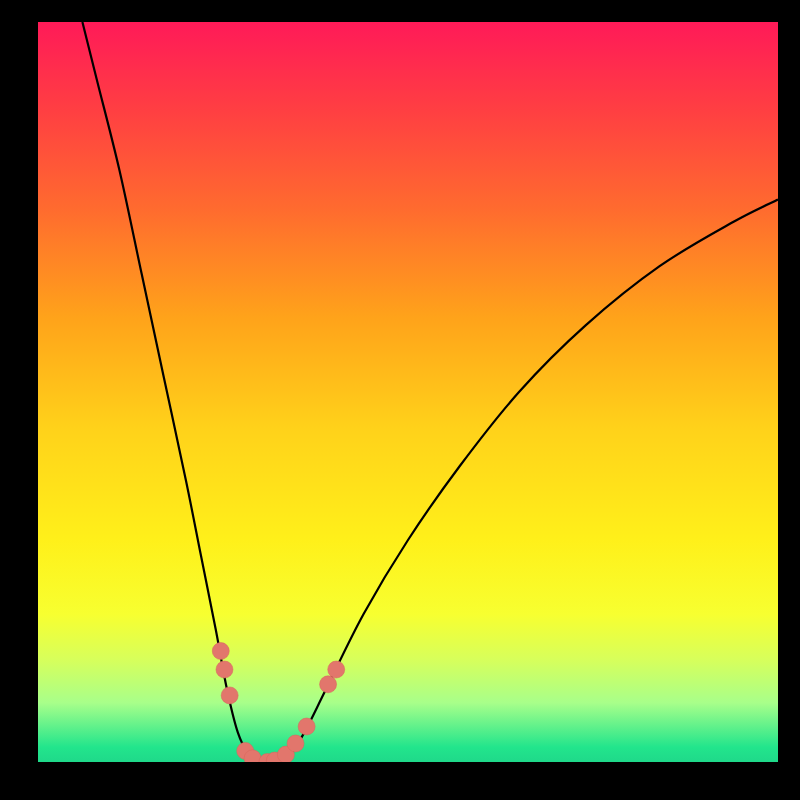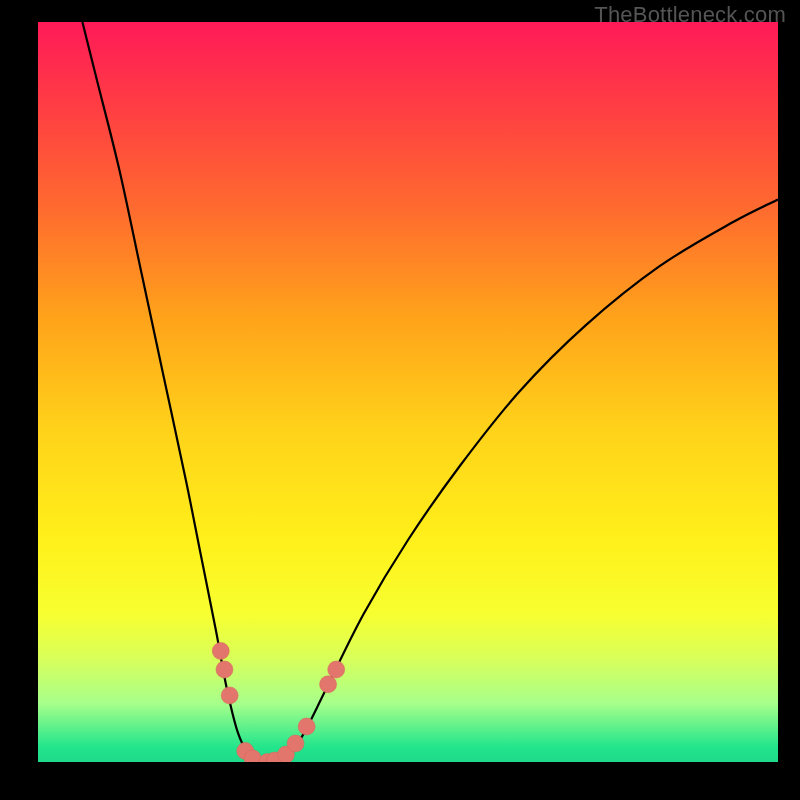--- a/index.html
+++ b/index.html
@@ -54,21 +54,20 @@
     color: #555;
     font-size: 22px;
     letter-spacing: 0.2px;
     user-select: none;
   }
 </style>
 </head>
 <body>
 
 <div class="frame">
-  <div class="watermark">TheBottleneck.com</div>
   <div class="plot">
     <svg viewBox="0 0 740 740">
       <path id="curve-path" fill="none" stroke="#000000" stroke-width="2.2" d="M 44.4 0 C 46.86666666666667 9.866666666666655, 53.03333333333333 34.53333333333326, 59.2 59.19999999999993 C 65.36666666666667 83.8666666666666, 74 115.93333333333334, 81.4 148 C 88.80000000000001 180.06666666666666, 96.2 217.06666666666663, 103.60000000000001 251.59999999999997 C 111.00000000000001 286.1333333333333, 118.4 320.66666666666663, 125.80000000000001 355.2 C 133.20000000000002 389.73333333333335, 141.83333333333334 429.20000000000005, 148 458.8 C 154.16666666666666 488.4, 157.86666666666667 508.1333333333333, 162.8 532.8 C 167.73333333333335 557.4666666666666, 173.28333333333333 584.5999999999999, 177.6 606.8 C 181.91666666666666 629, 185 648.7333333333333, 188.70000000000002 666 C 192.40000000000003 683.2666666666667, 196.10000000000002 699.3, 199.8 710.4 C 203.5 721.5, 207.2 727.6666666666667, 210.89999999999998 732.6 C 214.59999999999997 737.5333333333333, 217.68333333333334 738.7666666666667, 222 740 C 226.31666666666666 741.2333333333333, 231.86666666666667 741.2333333333333, 236.8 740 C 241.73333333333335 738.7666666666667, 246.66666666666669 737.5333333333333, 251.60000000000002 732.6 C 256.53333333333336 727.6666666666667, 260.2333333333333 721.5, 266.4 710.4 C 272.56666666666666 699.3, 278.73333333333335 685.7333333333333, 288.6 666 C 298.4666666666667 646.2666666666667, 312.03333333333336 616.6666666666666, 325.6 592 C 339.1666666666667 567.3333333333334, 353.9666666666667 542.6666666666666, 370 518 C 386.0333333333333 493.3333333333333, 403.29999999999995 468.6666666666667, 421.79999999999995 444 C 440.29999999999995 419.3333333333333, 460.0333333333333 393.43333333333334, 481 370 C 501.9666666666667 346.56666666666666, 524.1666666666667 324.3666666666667, 547.6 303.40000000000003 C 571.0333333333333 282.4333333333334, 596.9333333333334 261.46666666666664, 621.6 244.2 C 646.2666666666667 226.93333333333334, 675.8666666666666 210.90000000000006, 695.5999999999999 199.80000000000007 C 715.3333333333333 188.70000000000007, 732.6 181.30000000000004, 740 177.60000000000002"></path>
       <g id="markers-group">
           <circle cx="182.78" cy="629" r="8.5" fill="#e2766c" stroke="#d8645b" stroke-width="0.5"></circle>
           <circle cx="186.48" cy="647.5" r="8.5" fill="#e2766c" stroke="#d8645b" stroke-width="0.5"></circle>
           <circle cx="191.66" cy="673.4" r="8.5" fill="#e2766c" stroke="#d8645b" stroke-width="0.5"></circle>
           <circle cx="207.20000000000002" cy="728.9" r="8.5" fill="#e2766c" stroke="#d8645b" stroke-width="0.5"></circle>
           <circle cx="214.6" cy="736.3" r="8.5" fill="#e2766c" stroke="#d8645b" stroke-width="0.5"></circle>
           <circle cx="229.4" cy="740" r="8.5" fill="#e2766c" stroke="#d8645b" stroke-width="0.5"></circle>

